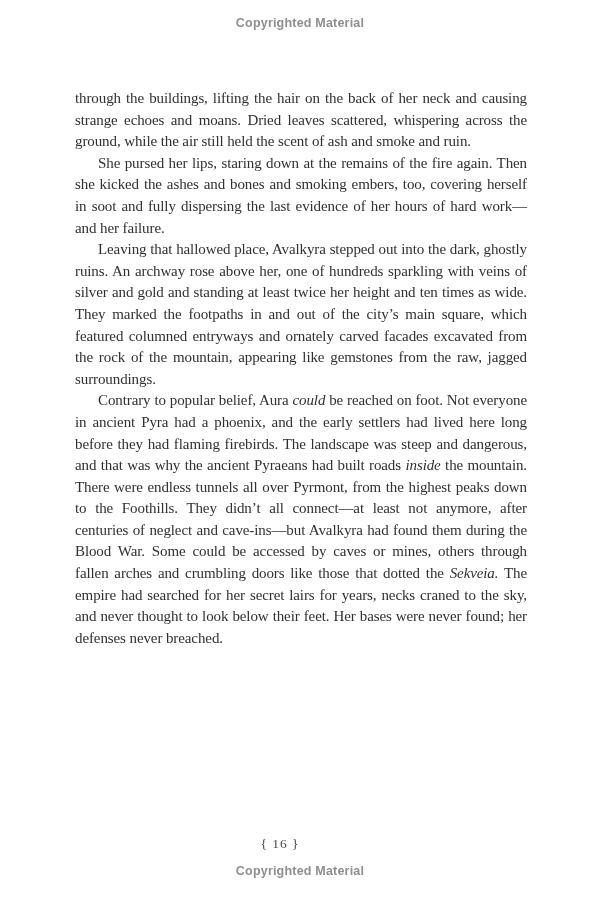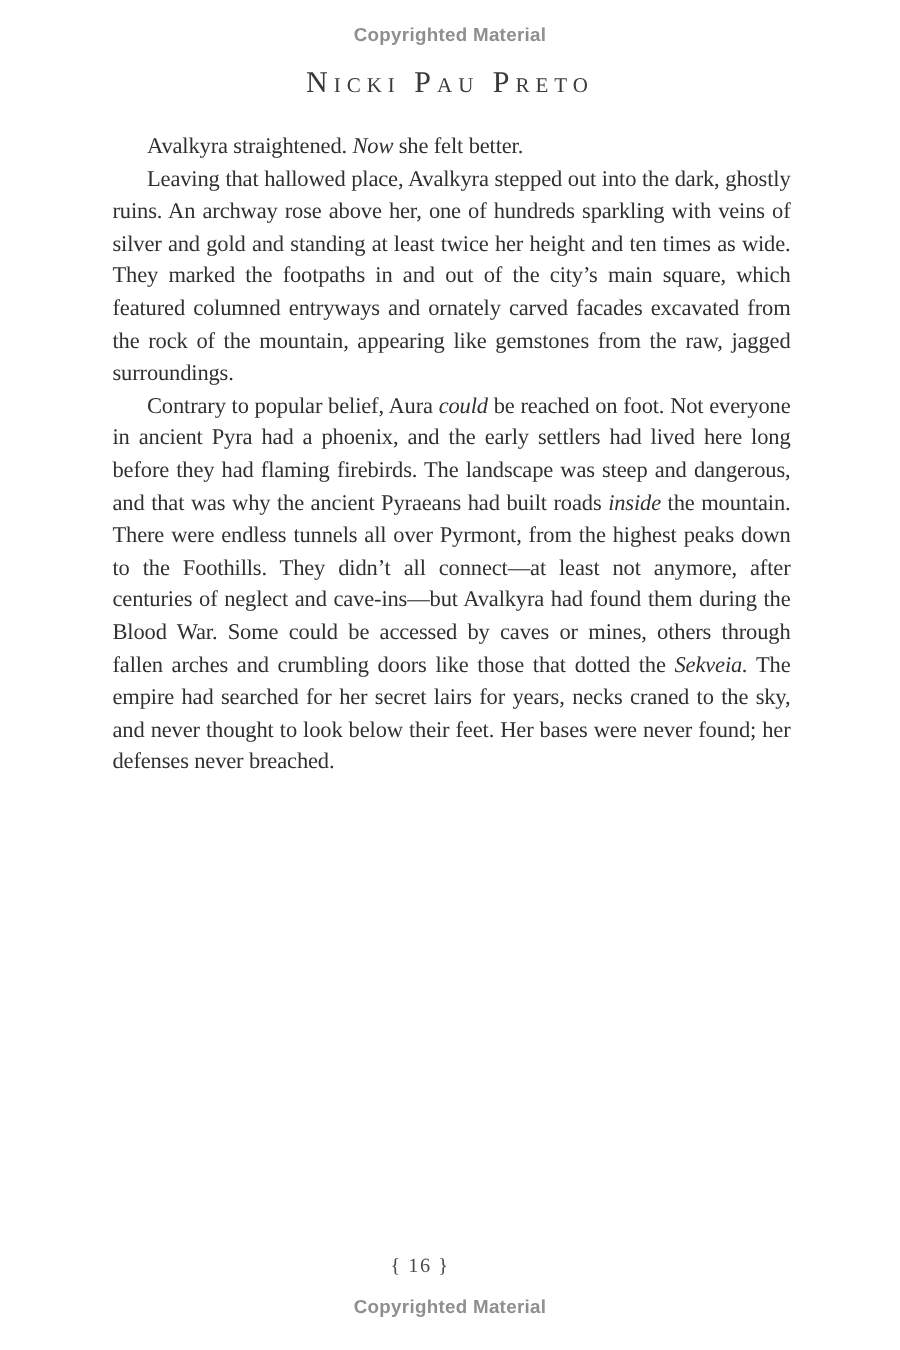--- a/index.html
+++ b/index.html
@@ -71,24 +71,24 @@
     letter-spacing: 1px;
   }
 </style>
 </head>
 <body>
 
 <div class="book-page">
 
   <div class="copyright-label copyright-top">Copyrighted Material</div>
 
-  <div class="author-header">Nicki Pau Preto</div>
 
   <div class="body-text">
-      <p class="indent"><span>Avalkyra straightened. </span><em>Now</em><span> she felt better.</span></p>
+      <p><span>through the buildings, lifting the hair on the back of her neck and causing strange echoes and moans. Dried leaves scattered, whispering across the ground, while the air still held the scent of ash and smoke and ruin.</span></p>
+      <p class="indent"><span>She pursed her lips, staring down at the remains of the fire again. Then she kicked the ashes and bones and smoking embers, too, covering herself in soot and fully dispersing the last evidence of her hours of hard work—and her failure.</span></p>
       <p class="indent"><span>Leaving that hallowed place, Avalkyra stepped out into the dark, ghostly ruins. An archway rose above her, one of hundreds sparkling with veins of silver and gold and standing at least twice her height and ten times as wide. They marked the footpaths in and out of the city’s main square, which featured columned entryways and ornately carved facades excavated from the rock of the mountain, appearing like gemstones from the raw, jagged surroundings.</span></p>
       <p class="indent"><span>Contrary to popular belief, Aura </span><em>could</em><span> be reached on foot. Not everyone in ancient Pyra had a phoenix, and the early settlers had lived here long before they had flaming firebirds. The landscape was steep and dangerous, and that was why the ancient Pyraeans had built roads </span><em>inside</em><span> the mountain. There were endless tunnels all over Pyrmont, from the highest peaks down to the Foothills. They didn’t all connect—at least not anymore, after centuries of neglect and cave-ins—but Avalkyra had found them during the Blood War. Some could be accessed by caves or mines, others through fallen arches and crumbling doors like those that dotted the </span><em>Sekveia.</em><span> The empire had searched for her secret lairs for years, necks craned to the sky, and never thought to look below their feet. Her bases were never found; her defenses never breached.</span></p>
     </div>
 
   <div class="page-number">{ 16 }</div>
 
   <div class="copyright-label copyright-bottom">Copyrighted Material</div>
 
 </div>
 

